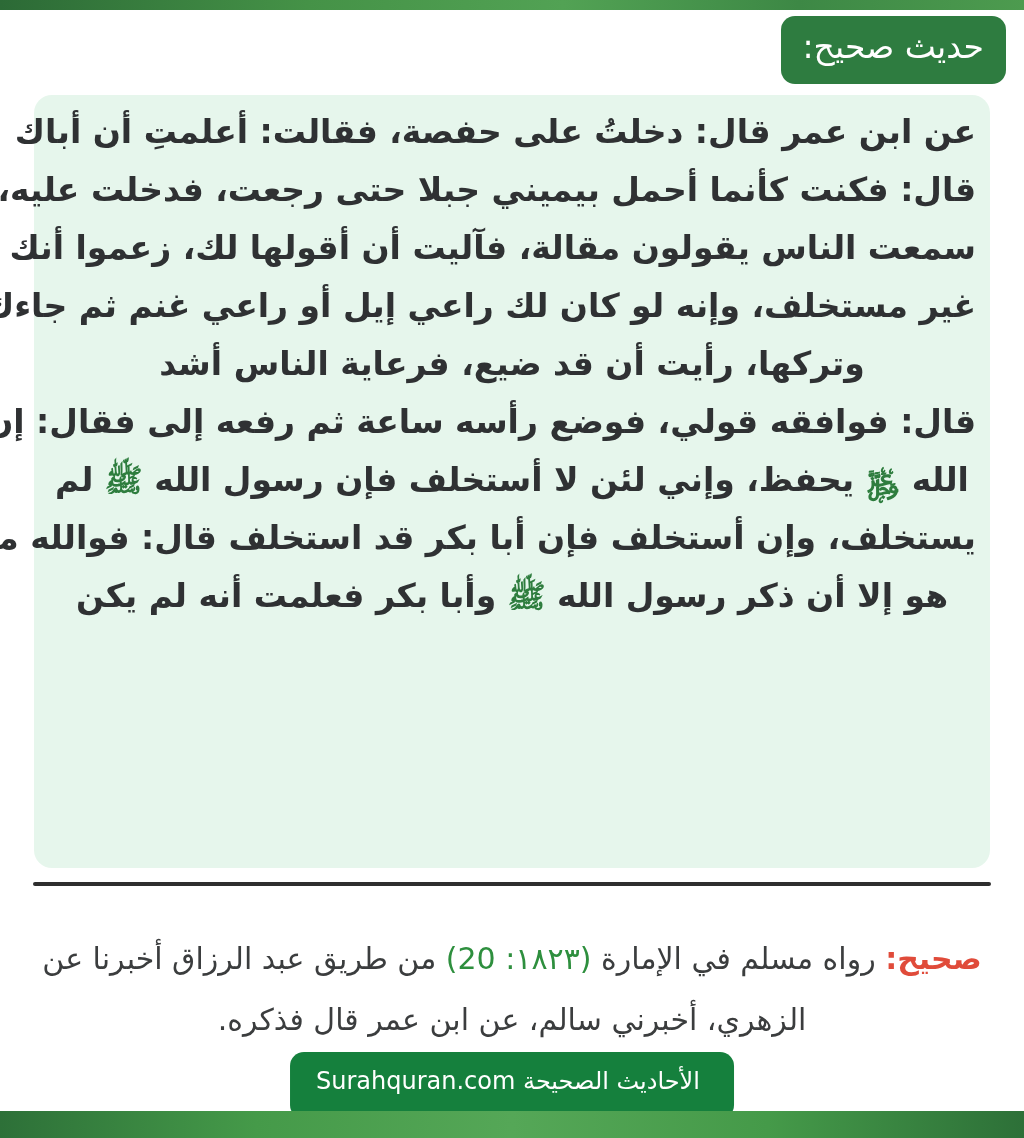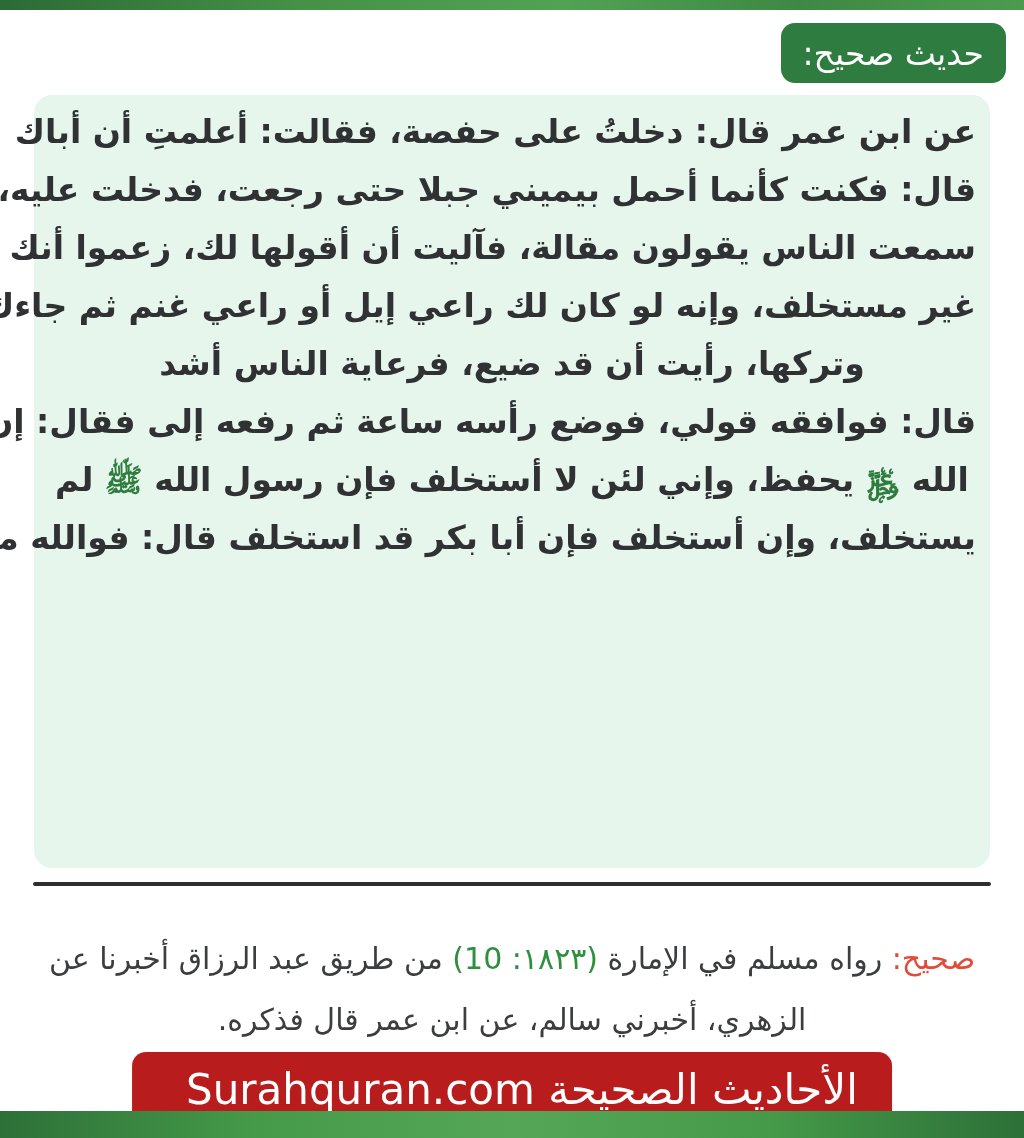--- a/index.html
+++ b/index.html
@@ -9,26 +9,26 @@
     font-family:"DejaVu Sans","Liberation Sans",sans-serif;
     position:relative;
     overflow:hidden;
     direction:rtl;
   }
   .top-bar{
     position:absolute;top:0;left:0;width:1024px;height:10px;
     background:linear-gradient(90deg,#2c6a36 0%,#459247 30%,#52a254 55%,#3d8845 78%,#4d9b4f 100%);
   }
   .header-label{
-    position:absolute;top:23px;right:18px;
+    position:absolute;top:16px;right:18px;
     background:#2e7c40;
     color:#ffffff;
     font-size:33px;
     line-height:1;
-    padding:14px 22px 13px 22px;
+    padding:14px 22px 21px 22px;
     border-radius:14px;
     z-index:2;
   }
   .hadith-box{
     position:absolute;top:95px;right:34px;
     width:956px;height:773px;
     background:#e6f6ec;
     border-radius:18px;
     box-sizing:border-box;
     padding:8px 14px;
@@ -53,30 +53,30 @@
   }
   .attribution{
     position:absolute;top:898px;right:17px;
     width:990px;
     text-align:center;
     font-size:30px;
     line-height:61px;
     color:#3b3d3e;
     font-weight:normal;
   }
-  .grade-word{color:#e04b3a;font-weight:normal;}
+  .grade-word{color:#e04b3a;font-weight:bold;}
   .ref-number{color:#2e8f3e;}
   .footer-badge{
     position:absolute;top:1052px;left:50%;
     transform:translateX(-50%);
-    background:#b91c1c;
+    background:#15803d;
     color:#ffffff;
-    font-size:42px;
+    font-size:24px;
     line-height:1;
-    padding:17px 34px 26px 54px;
+    padding:17px 34px 26px 26px;
     border-radius:14px;
     white-space:nowrap;
     z-index:1;
   }
   .bottom-bar{
     position:absolute;bottom:0;left:0;width:1024px;height:27px;
     background:linear-gradient(90deg,#2d7038 0%,#459a49 25%,#55a757 50%,#459a49 75%,#2d7038 100%);
     z-index:2;
   }
 </style>
@@ -90,22 +90,23 @@
 <div class="hadith-box">
   <div>
       <div class="hadith-line">عن ابن عمر قال: دخلتُ على حفصة، فقالت: أعلمتِ أن أباك غير</div>
       <div class="hadith-line">قال: فكنت كأنما أحمل بيميني جبلا حتى رجعت، فدخلت عليه،</div>
       <div class="hadith-line">سمعت الناس يقولون مقالة، فآليت أن أقولها لك، زعموا أنك</div>
       <div class="hadith-line">غير مستخلف، وإنه لو كان لك راعي إيل أو راعي غنم ثم جاءك</div>
       <div class="hadith-line">وتركها، رأيت أن قد ضيع، فرعاية الناس أشد</div>
       <div class="hadith-line">قال: فوافقه قولي، فوضع رأسه ساعة ثم رفعه إلى فقال: إن</div>
       <div class="hadith-line">الله <span class="honorific">﷿</span> يحفظ، وإني لئن لا أستخلف فإن رسول الله <span class="honorific">ﷺ</span> لم</div>
       <div class="hadith-line">يستخلف، وإن أستخلف فإن أبا بكر قد استخلف قال: فوالله ما</div>
+      <div class="hadith-line">هو إلا أن ذكر رسول الله <span class="honorific">ﷺ</span> وأبا بكر فعلمت أنه لم يكن</div>
     </div>
 </div>
 
 <div class="divider"></div>
 
-<p class="attribution"><span class="grade-word">صحيح:</span><span> رواه مسلم في الإمارة </span><span class="ref-number">(١٨٢٣: 10)</span><span> من طريق عبد الرزاق أخبرنا عن الزهري، أخبرني سالم، عن ابن عمر قال فذكره.</span></p>
+<p class="attribution"><span class="grade-word">صحيح:</span><span> رواه مسلم في الإمارة </span><span class="ref-number">(١٨٢٣: 20)</span><span> من طريق عبد الرزاق أخبرنا عن الزهري، أخبرني سالم، عن ابن عمر قال فذكره.</span></p>
 
 <div class="footer-badge">الأحاديث الصحيحة Surahquran.com</div>
 
 <div class="bottom-bar"></div>
 
 </body></html>

